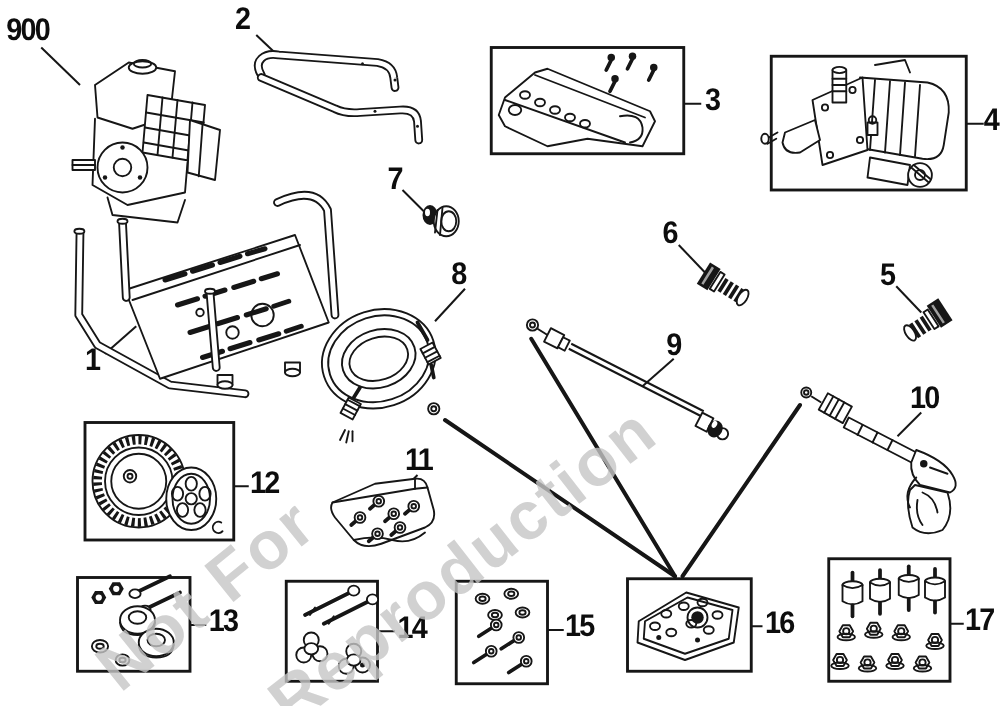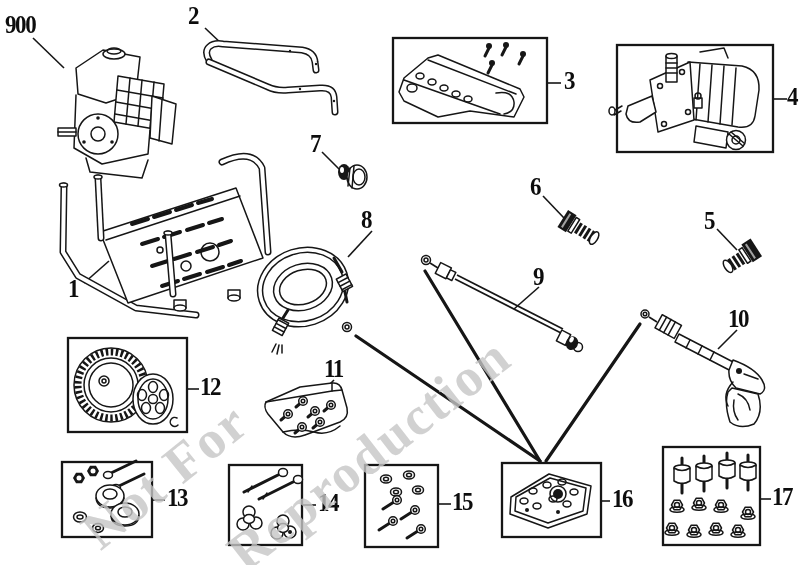--- a/index.html
+++ b/index.html
@@ -1,17 +1,17 @@
 <!DOCTYPE html>
 <html><head>
 <meta charset="utf-8">
 <style>
   html,body{margin:0;padding:0;background:#fff;}
   .stage{position:relative;width:803px;height:565px;background:#fff;overflow:hidden;
-         font-family:Liberation Serif, serif;}
+         font-family:Liberation Sans, sans-serif;}
   svg.art{position:absolute;left:0;top:0;width:803px;height:565px;}
 
   
   .ln{stroke:#161616;fill:none;stroke-width:1.5;stroke-linecap:round;stroke-linejoin:round;}
   .lnf{stroke:#161616;fill:#ffffff;stroke-width:1.5;stroke-linecap:round;stroke-linejoin:round;}
   .thin{stroke:#161616;stroke-width:1.6;fill:none;}
   .assembly{stroke:#161616;stroke-width:3.2;fill:none;stroke-linecap:round;}
   .boxr{stroke:#161616;stroke-width:2.3;fill:none;}
   .slot{stroke:#161616;stroke-width:4;stroke-linecap:round;fill:none;}
   .d{fill:#161616;stroke:none;}

